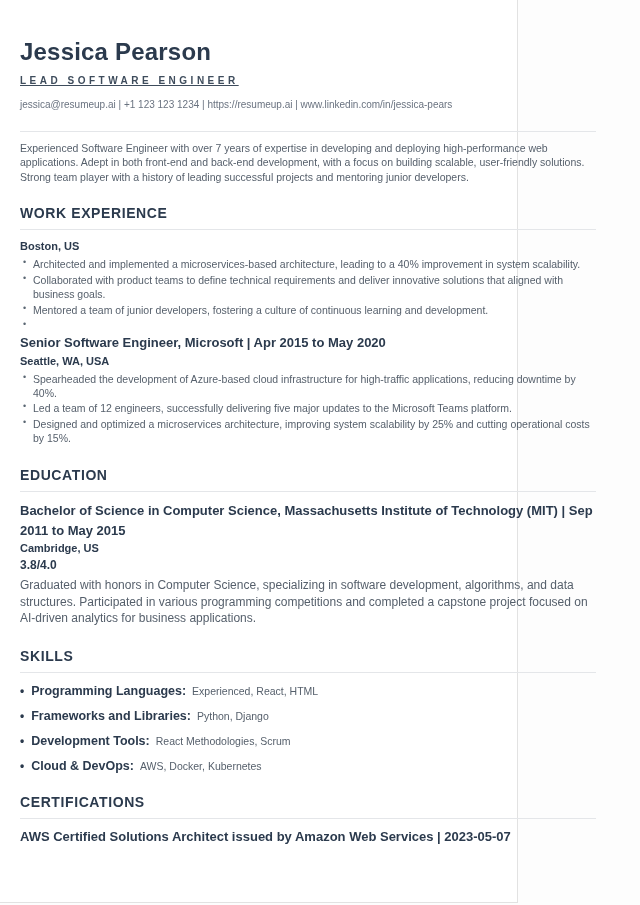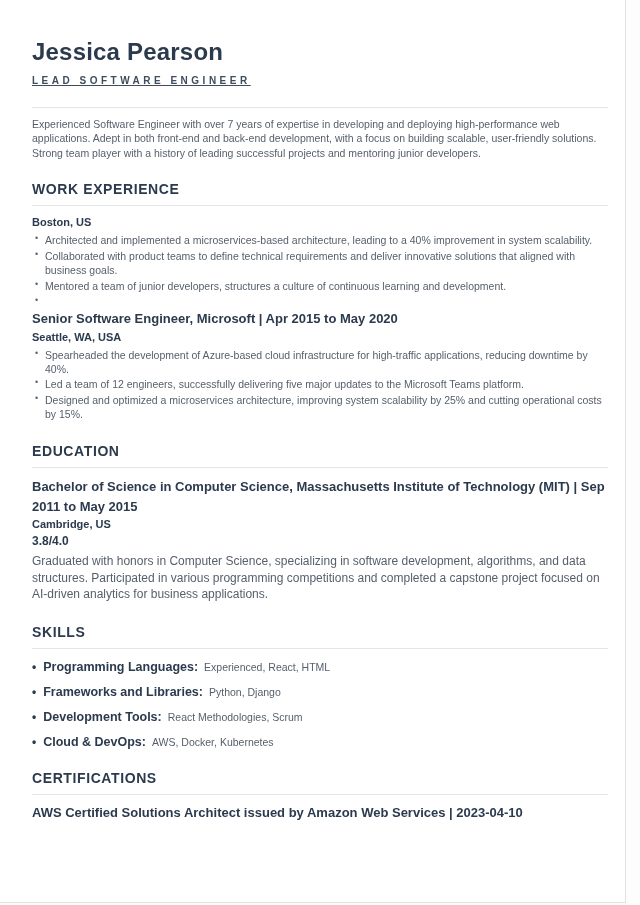--- a/index.html
+++ b/index.html
@@ -4,25 +4,25 @@
 <style>
   * { margin: 0; padding: 0; box-sizing: border-box; }
   html, body {
     width: 640px; height: 905px;
     background: #fdfdfd;
     font-family: "Liberation Sans", sans-serif;
     overflow: hidden;
   }
   .page {
     position: relative;
-    width: 626px; height: 903px;
+    width: 518px; height: 903px;
     background: #ffffff;
     border-right: 1px solid #e2e2e2;
     border-bottom: 1px solid #e2e2e2;
-    padding: 38px 18px 0 32px;
+    padding: 38px 18px 0 20px;
   }
   .content { width: 576px; }
 
   
   .name {
     font-size: 24px; font-weight: bold;
     color: #2b3a4d; letter-spacing: 0.2px;
   }
   .subtitle {
     margin-top: 9px;
@@ -101,37 +101,38 @@
 </style>
 </head>
 <body>
 
 <div class="page">
   <div class="content">
 
     <div>
       <div class="name">Jessica Pearson</div>
       <div class="subtitle">LEAD SOFTWARE ENGINEER</div>
+      <div class="contact">jessica@resumeup.ai | +1 123 123 1234 | https://resumeup.ai | www.linkedin.com/in/jessica-pears</div>
     </div>
 
     <div class="section">
       <hr class="divider">
       <div class="para">Experienced Software Engineer with over 7 years of expertise in developing and deploying high-performance web applications. Adept in both front-end and back-end development, with a focus on building scalable, user-friendly solutions. Strong team player with a history of leading successful projects and mentoring junior developers.</div>
     </div>
 
     <div class="section">
       <div class="section-heading">WORK EXPERIENCE</div>
       <hr class="divider">
 
       <div class="job">
         <div class="job-location">Boston, US</div>
         <ul class="bullets">
           <li><span class="dot">•</span><span>Architected and implemented a microservices-based architecture, leading to a 40% improvement in system scalability.</span></li>
           <li><span class="dot">•</span><span>Collaborated with product teams to define technical requirements and deliver innovative solutions that aligned with business goals.</span></li>
-          <li><span class="dot">•</span><span>Mentored a team of junior developers, structures a culture of continuous learning and development.</span></li>
+          <li><span class="dot">•</span><span>Mentored a team of junior developers, fostering a culture of continuous learning and development.</span></li>
           <li><span class="dot">•</span></li>
         </ul>
       </div>
 
       <div class="job">
         <div class="job-title">Senior Software Engineer, Microsoft | Apr 2015 to May 2020</div>
         <div class="job-location">Seattle, WA, USA</div>
         <ul class="bullets">
           <li><span class="dot">•</span><span>Spearheaded the development of Azure-based cloud infrastructure for high-traffic applications, reducing downtime by 40%.</span></li>
           <li><span class="dot">•</span><span>Led a team of 12 engineers, successfully delivering five major updates to the Microsoft Teams platform.</span></li>
@@ -172,18 +173,18 @@
           <span class="skill-bullet">•</span>
           <span class="skill-label">Cloud &amp; DevOps:</span>
           <span class="skill-value">AWS, Docker, Kubernetes</span>
         </li>
       </ul>
     </div>
 
     <div class="section">
       <div class="section-heading">CERTIFICATIONS</div>
       <hr class="divider">
-      <div class="cert-title">AWS Certified Solutions Architect issued by Amazon Web Services | 2023-04-10</div>
+      <div class="cert-title">AWS Certified Solutions Architect issued by Amazon Web Services | 2023-05-07</div>
 
     </div>
 
   </div>
 </div>
 
 </body></html>

